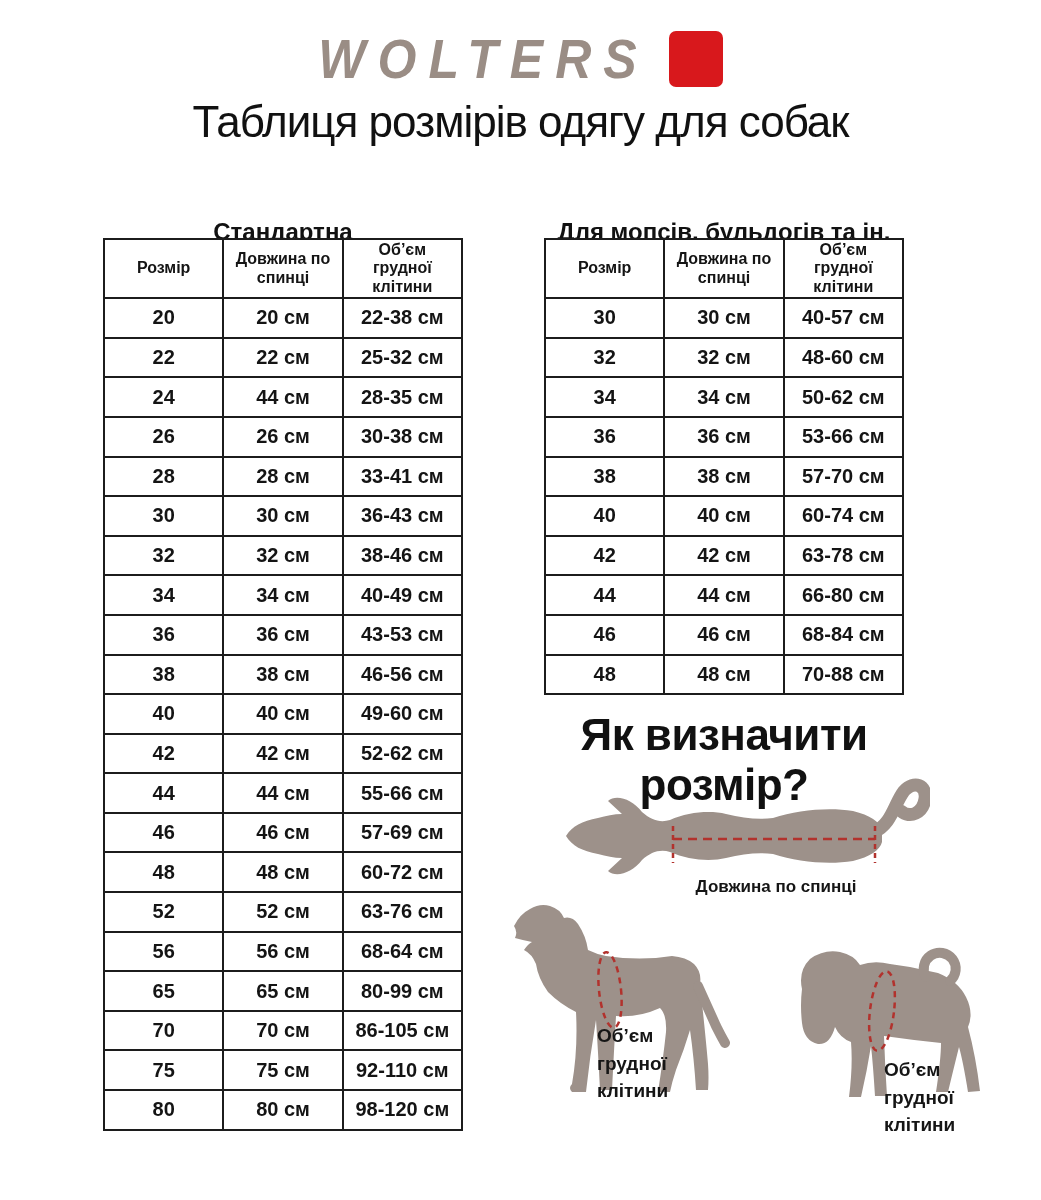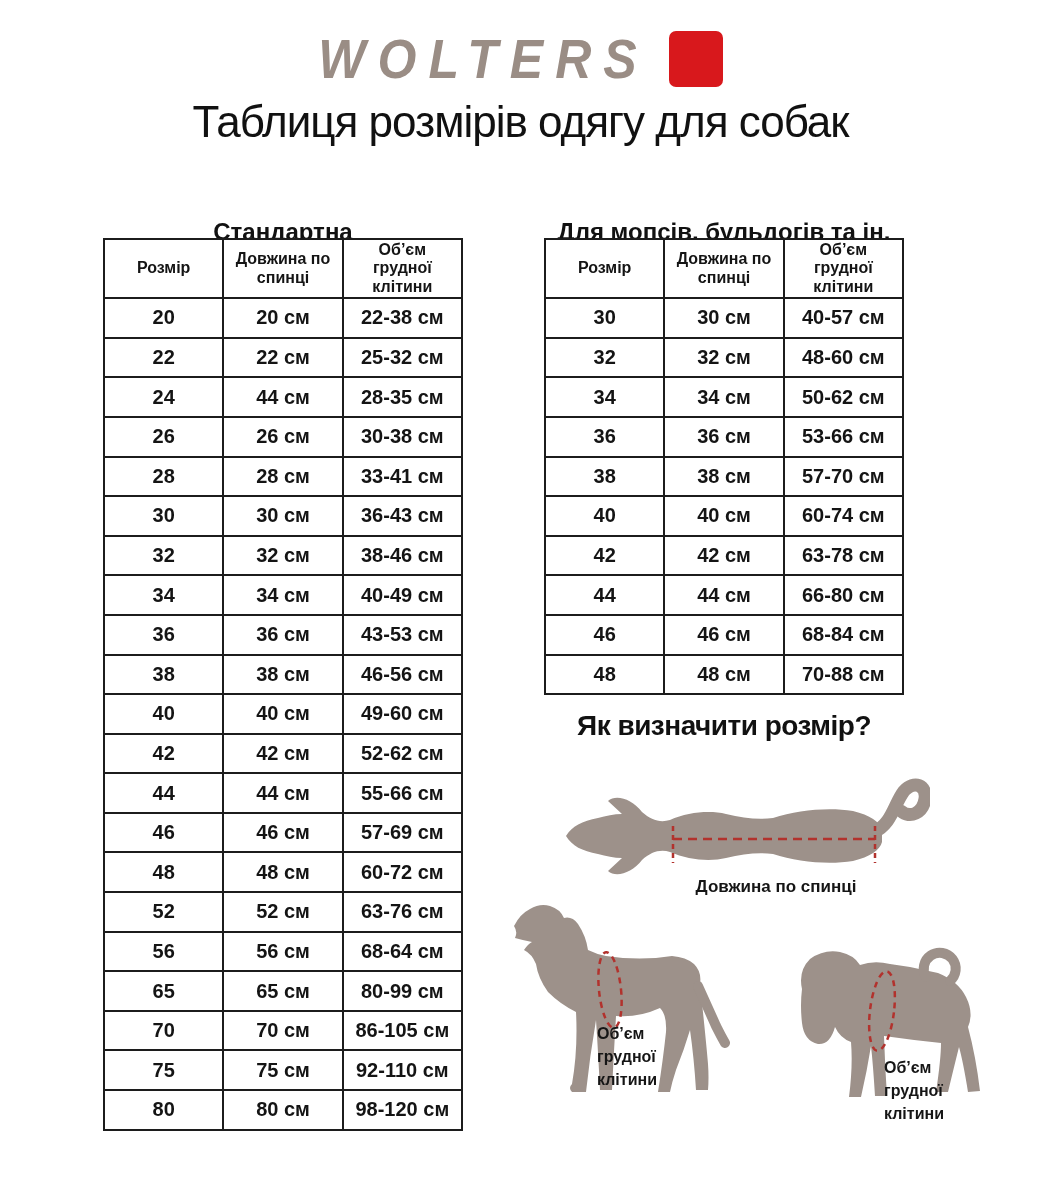--- a/index.html
+++ b/index.html
@@ -20,31 +20,31 @@
   #caption-pugs{left:544px;width:360px;}
   
   table.size-table{position:absolute;border-collapse:collapse;table-layout:fixed;background:#fff;}
   #table-standard{left:103px;top:238px;width:360px;}
   #table-pugs{left:544px;top:238px;width:360px;}
   .size-table th,.size-table td{border:2px solid #1c1c1c;text-align:center;vertical-align:middle;}
   .size-table th{font-size:16px;font-weight:bold;height:42px;line-height:1.15;padding:1px 8px;}
   .size-table td{font-size:20px;font-weight:bold;height:37.6px;padding:0 2px;}
   
   .measure-heading{position:absolute;left:544px;top:710px;width:360px;text-align:center;
-    font-size:28px;font-weight:bold;letter-spacing:-0.5px;color:#111;}
+    font-size:44px;font-weight:bold;letter-spacing:-0.5px;color:#111;}
   .illu{position:absolute;}
   #dog-top{left:558px;top:772px;width:372px;height:118px;}
   #dog-side{left:500px;top:900px;width:230px;height:200px;}
   #dog-pug{left:790px;top:945px;width:200px;height:160px;}
   .silhouette{fill:var(--silhouette,#9d918a);}
   .sil-stroke{fill:none;stroke:var(--silhouette,#9d918a);stroke-linecap:round;}
   .dash{fill:none;stroke:var(--dash-red,#b2322d);}
   .measure-label{position:absolute;font-weight:bold;color:#151515;}
   #label-back{left:656px;top:877px;width:240px;text-align:center;font-size:17px;}
-  .chest-label{font-size:16px;line-height:1.45;white-space:pre-line;}
+  .chest-label{font-size:19px;line-height:1.45;white-space:pre-line;}
   #label-chest-1{left:597px;top:1022px;}
   #label-chest-2{left:884px;top:1056px;}
 </style>
 </head>
 <body>
 
 <div class="page">
 
   <div class="logo-row">
     <span class="logo-text">WOLTERS</span>

